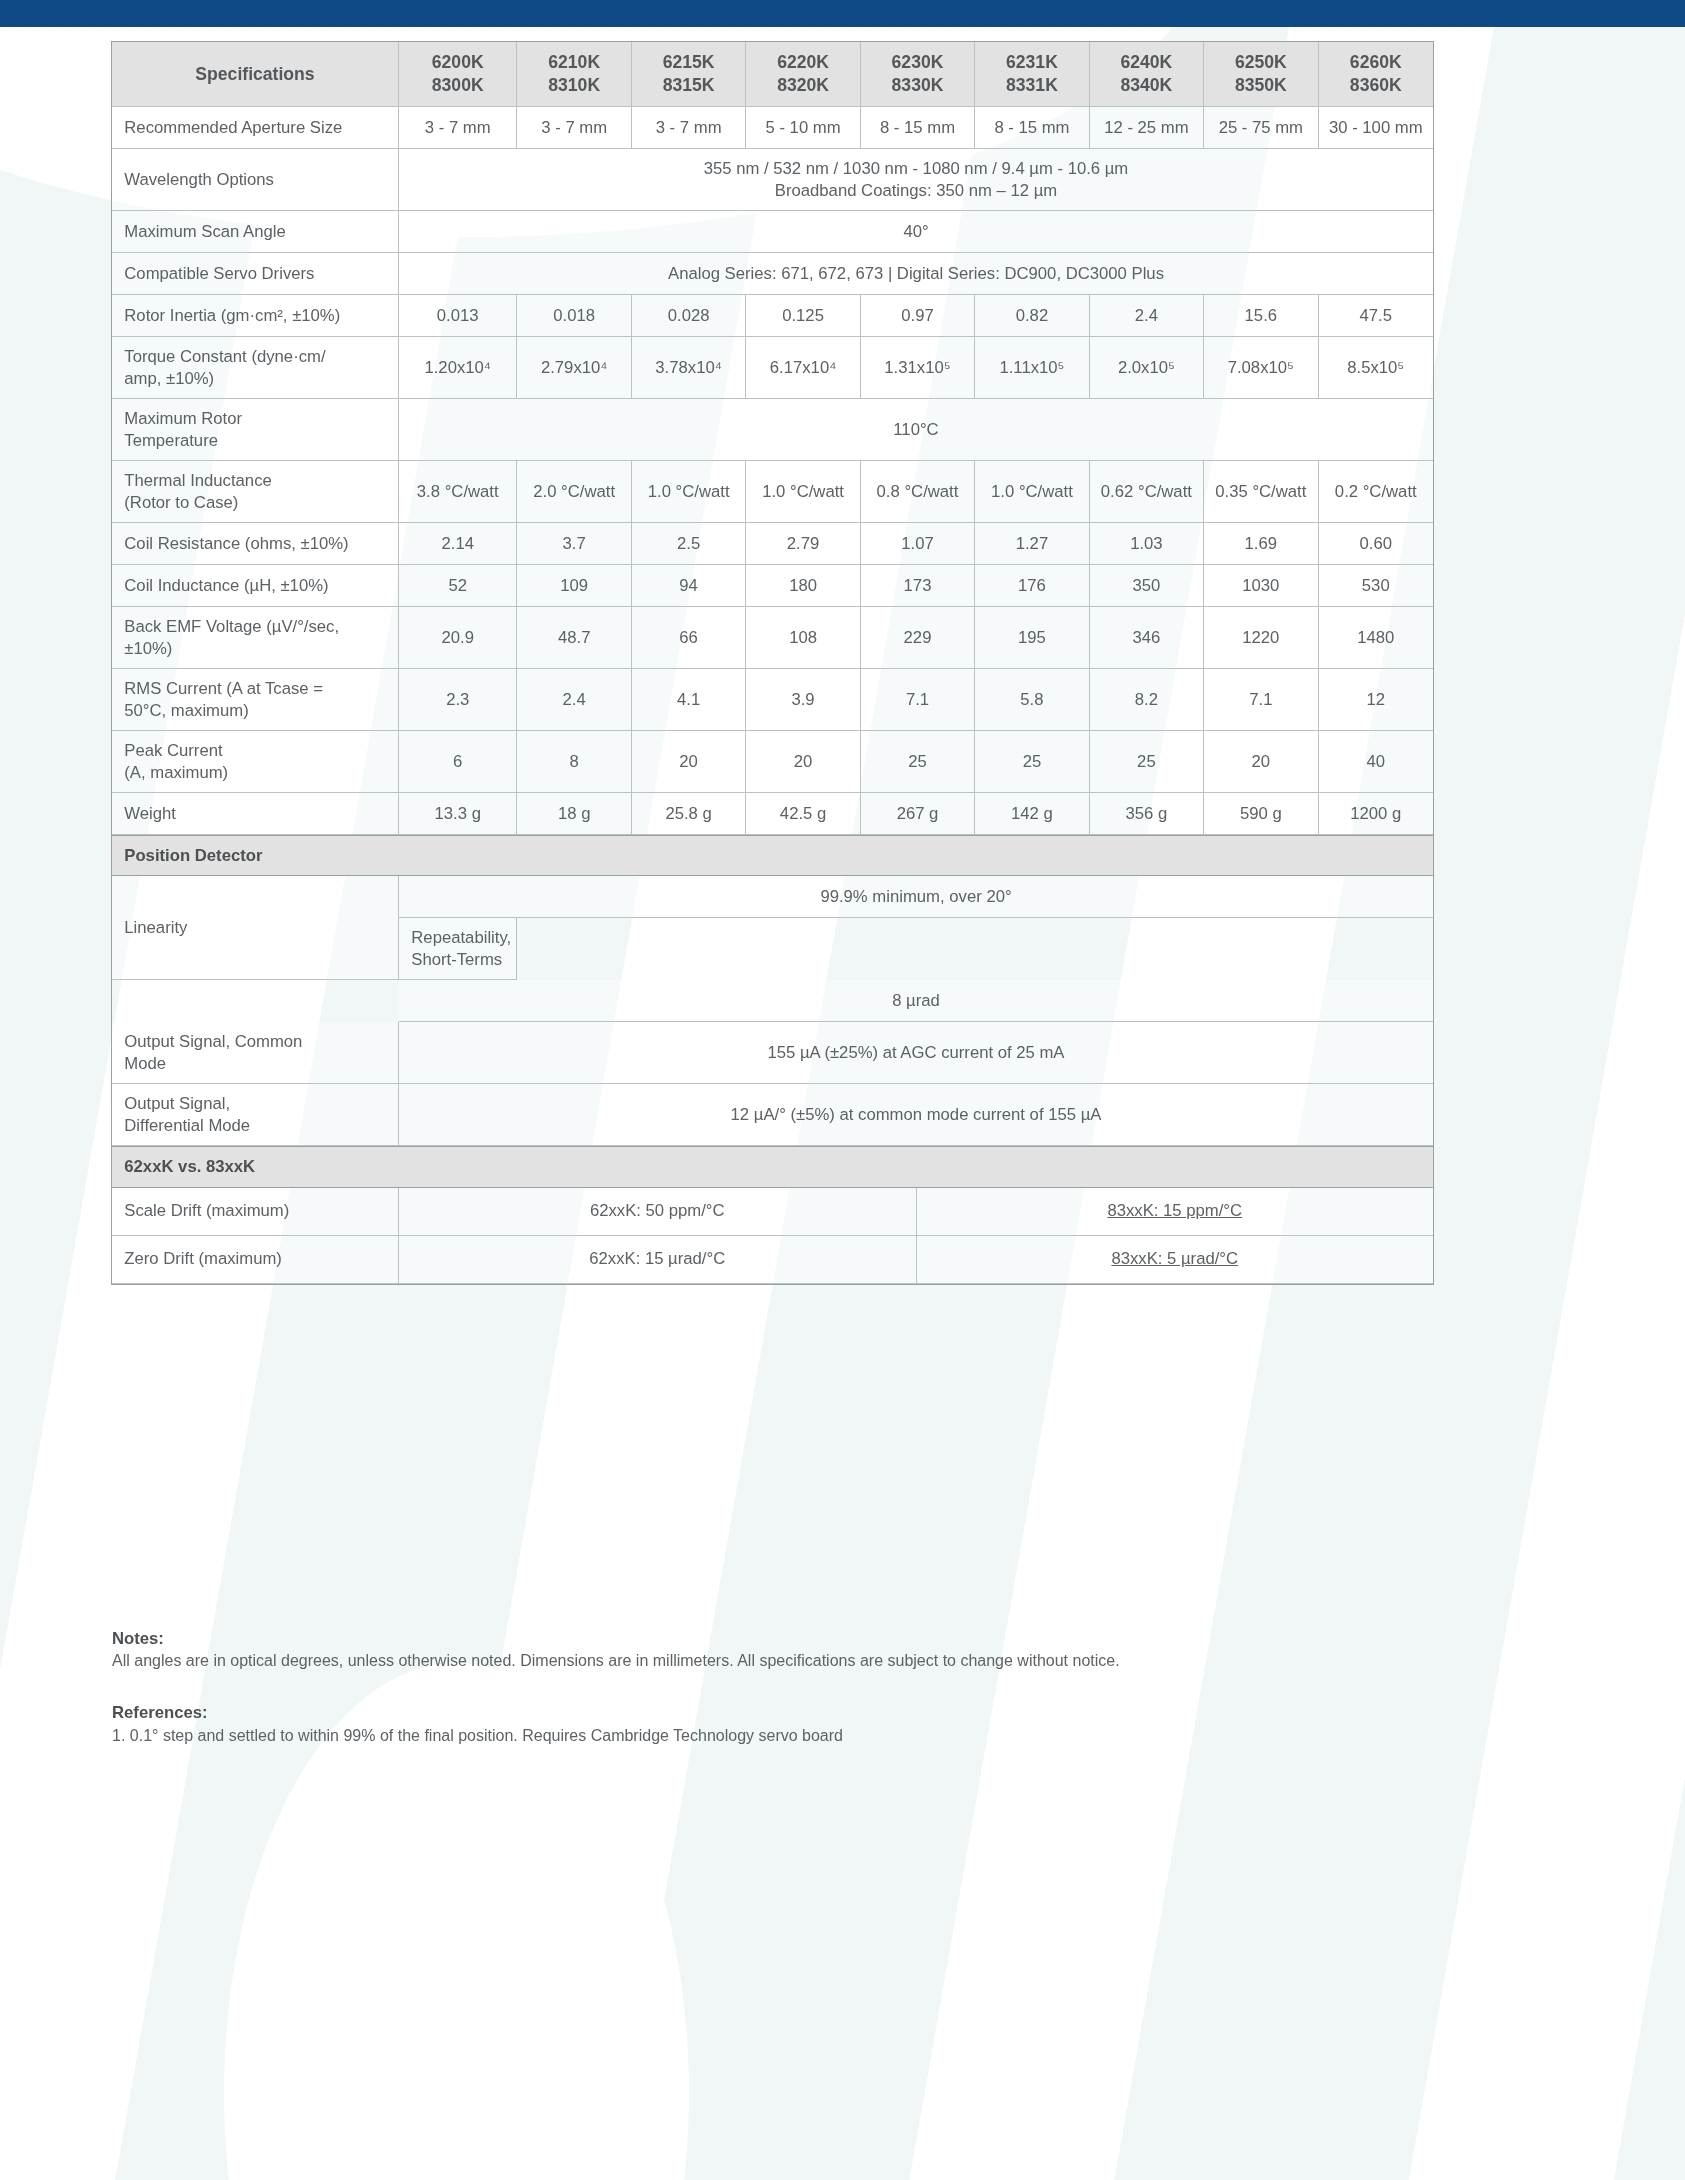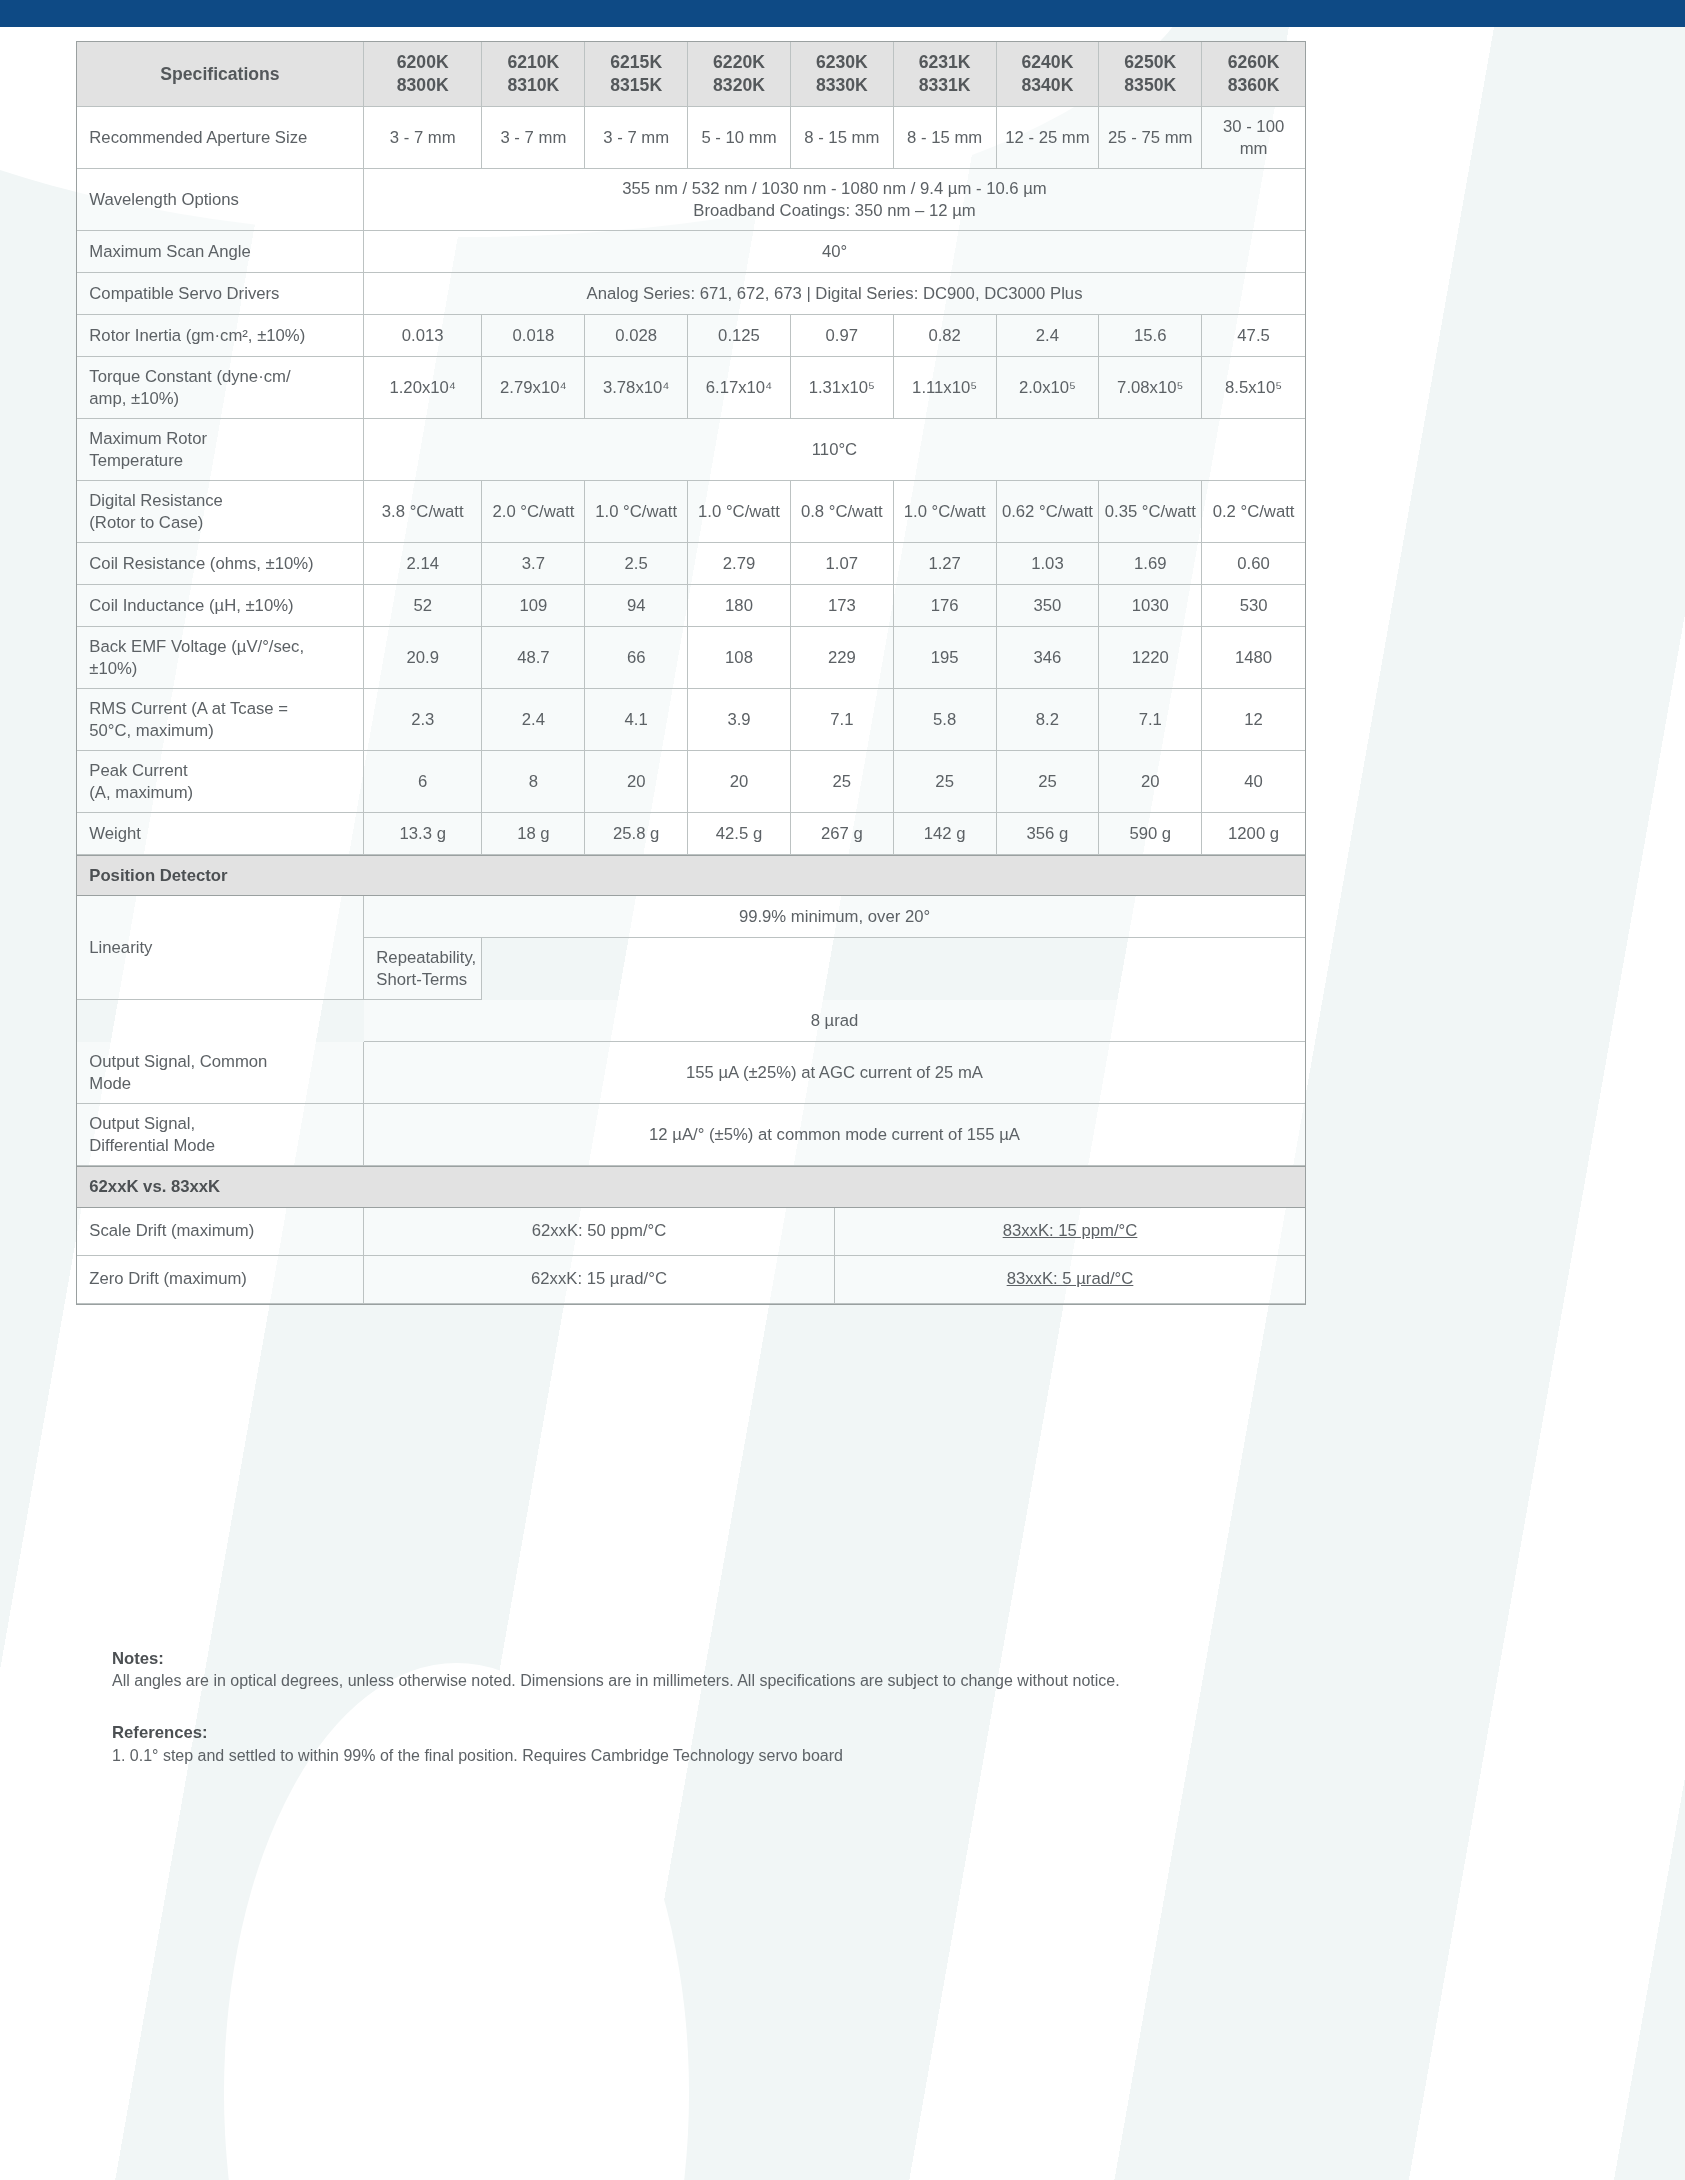--- a/index.html
+++ b/index.html
@@ -23,21 +23,21 @@
   #blob-top{left:-281px;top:-377px;width:1492px;height:614px;}
   #blob-bottom{left:224px;top:1663px;width:465px;height:860px;}
   #top-bar{position:absolute;left:0;top:0;width:100%;height:27px;background:var(--navy);z-index:2;}
   #content{position:relative;z-index:1;}
   #page-title{
     margin:98px 0 0 112px;
     font-size:37px;font-weight:bold;letter-spacing:0.9px;color:var(--teal);
   }
   
   #spec-table{
-    margin:41px 0 0 76px;width:1230px;
+    margin:41px 0 0 111px;width:1323px;
     display:grid;grid-template-columns:287px repeat(9,1fr);
     border:1.8px solid var(--line2);
     font-size:16.7px;line-height:1.3;color:var(--fg);
   }
   .cell{
     display:flex;flex-direction:column;align-items:center;justify-content:center;
     text-align:center;padding:8.8px 5.3px;min-height:42px;
     border-right:0.9px solid var(--line);border-bottom:0.9px solid var(--line);
     background:rgba(255,255,255,0.45);
   }
@@ -144,21 +144,21 @@
         <div class="cell">1.31x10⁵</div>
         <div class="cell">1.11x10⁵</div>
         <div class="cell">2.0x10⁵</div>
         <div class="cell">7.08x10⁵</div>
         <div class="cell lastcol">8.5x10⁵</div>
         <div class="cell label">Maximum Rotor
 Temperature</div>
         <div class="cell span">
           <div class="mline">110°C</div>
         </div>
-        <div class="cell label">Digital Resistance
+        <div class="cell label">Thermal Inductance
  (Rotor to Case)</div>
         <div class="cell">3.8 °C/watt</div>
         <div class="cell">2.0 °C/watt</div>
         <div class="cell">1.0 °C/watt</div>
         <div class="cell">1.0 °C/watt</div>
         <div class="cell">0.8 °C/watt</div>
         <div class="cell">1.0 °C/watt</div>
         <div class="cell">0.62 °C/watt</div>
         <div class="cell">0.35 °C/watt</div>
         <div class="cell lastcol">0.2 °C/watt</div>

